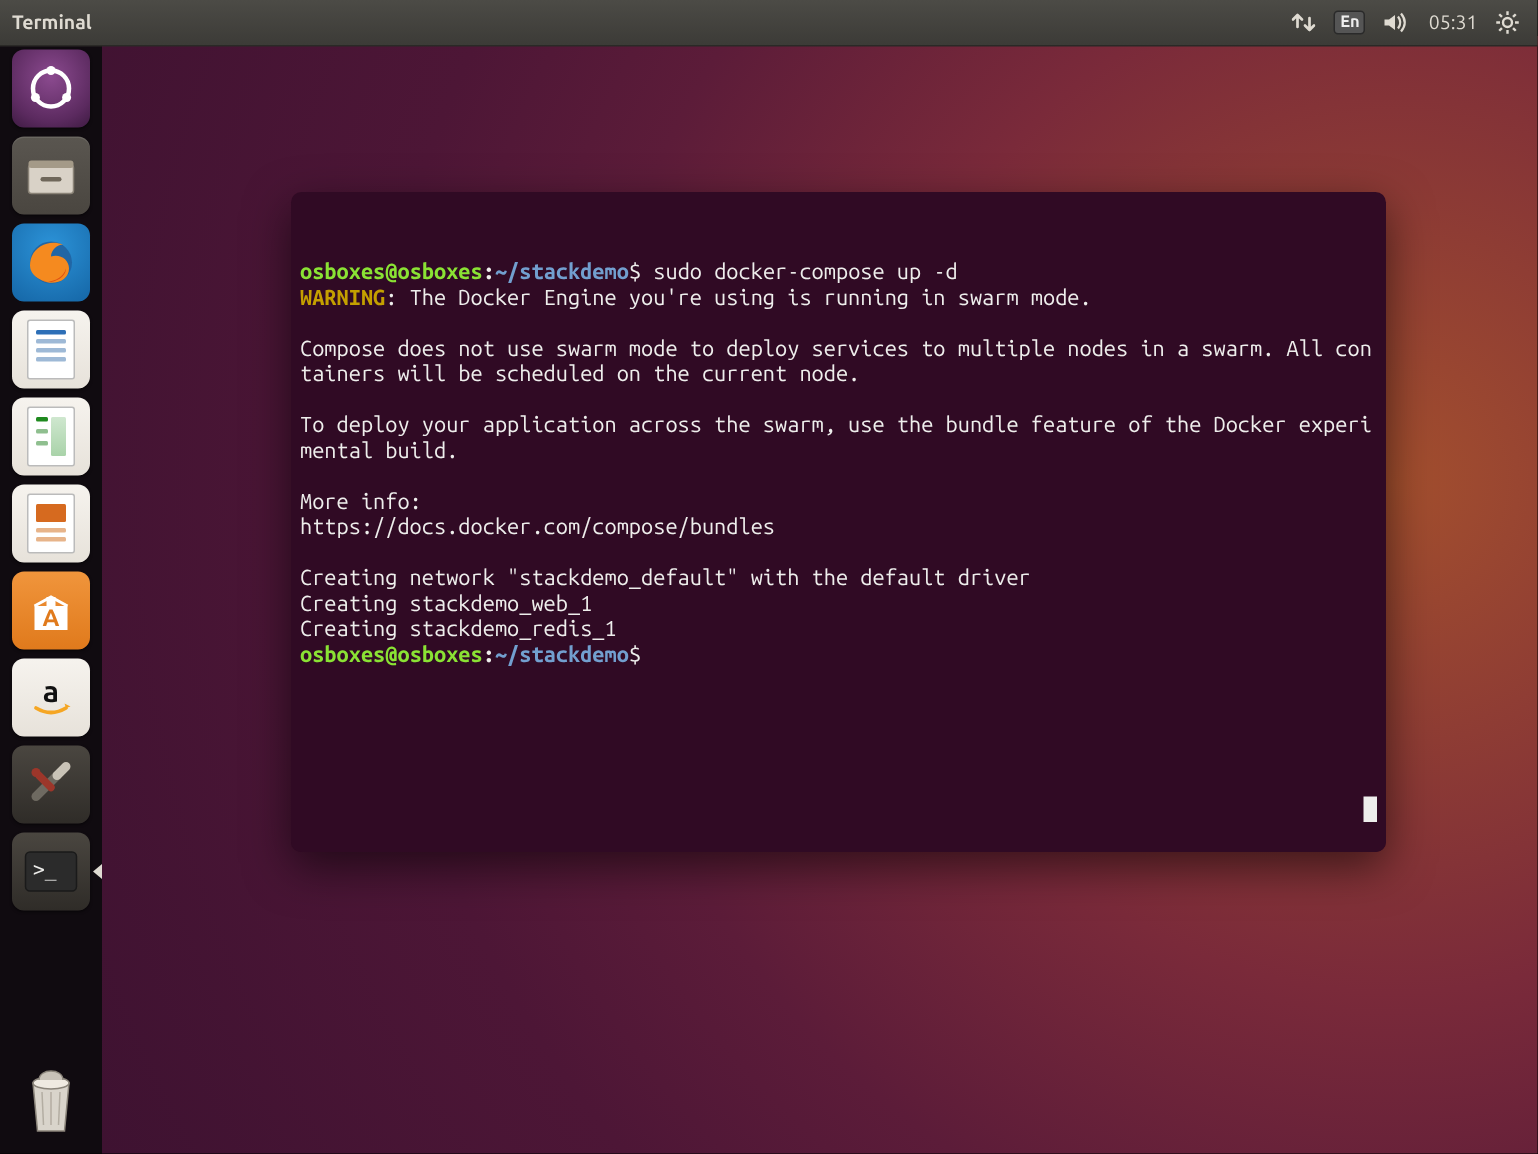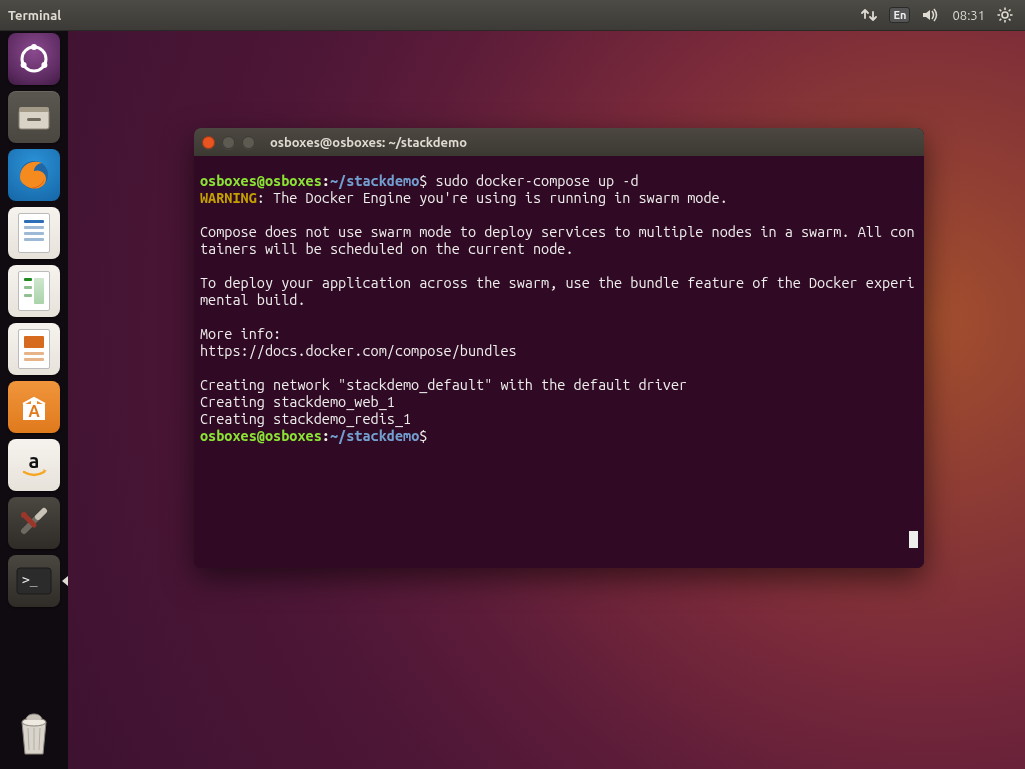--- a/index.html
+++ b/index.html
@@ -138,21 +138,21 @@
     </svg>
   </span>
   <span class="indicator ind-text">En</span>
   <span class="indicator">
     <svg width="18" height="14" viewBox="0 0 18 14">
       <path d="M1 5 H4 L8 2 V12 L4 9 H1 Z" fill="#dfdbd2"></path>
       <path d="M10 3 Q13 7 10 11" stroke="#dfdbd2" stroke-width="1.5" fill="none"></path>
       <path d="M12 1 Q17 7 12 13" stroke="#dfdbd2" stroke-width="1.5" fill="none"></path>
     </svg>
   </span>
-  <span class="clock">08:31</span>
+  <span class="clock">05:31</span>
   <span class="indicator">
     <svg width="16" height="16" viewBox="0 0 16 16">
       <circle cx="8" cy="8" r="3" fill="none" stroke="#dfdbd2" stroke-width="1.6"></circle>
       <g stroke="#dfdbd2" stroke-width="1.6">
         <line x1="8" y1="0.5" x2="8" y2="3"></line>
           <line x1="8" y1="13" x2="8" y2="15.5"></line>
         <line x1="0.5" y1="8" x2="3" y2="8"></line>
           <line x1="13" y1="8" x2="15.5" y2="8"></line>
         <line x1="2.5" y1="2.5" x2="4.3" y2="4.3"></line>
           <line x1="11.7" y1="11.7" x2="13.5" y2="13.5"></line>
@@ -248,26 +248,20 @@
         <ellipse cx="20" cy="10" rx="12" ry="4" fill="#efeae1" stroke="#8a847a"></ellipse>
         <path d="M12 8 C12 4 16 2 20 2 C24 2 28 4 28 8" fill="#c8c2b8" stroke="#8a847a"></path>
         <line x1="14" y1="16" x2="15" y2="38" stroke="#b3ada2"></line>
         <line x1="20" y1="16" x2="20" y2="38" stroke="#b3ada2"></line>
         <line x1="26" y1="16" x2="25" y2="38" stroke="#b3ada2"></line>
       </svg>
   </div>
 </div>
 
 <div class="termwin">
-  <div class="term-titlebar">
-    <span class="win-btn win-close"></span>
-    <span class="win-btn win-min"></span>
-    <span class="win-btn win-max"></span>
-    <span class="term-title">osboxes@osboxes: ~/stackdemo</span>
-  </div>
   <div class="term-body"><span class="ps-user">osboxes</span><span class="ps-at">@</span><span class="ps-host">osboxes</span><span class="ps-colon">:</span><span class="ps-path">~/stackdemo</span><span class="ps-dol">$</span> <span>sudo docker-compose up -d</span>
 <span class="warn">WARNING</span><span>: The Docker Engine you're using is running in swarm mode.</span>
 <span></span>
 <span>Compose does not use swarm mode to deploy services to multiple nodes in a swarm. All containers will be scheduled on the current node.</span>
 <span></span>
 <span>To deploy your application across the swarm, use the bundle feature of the Docker experimental build.</span>
 <span></span>
 <span>More info:</span>
 <span>https://docs.docker.com/compose/bundles</span>
 <span></span>

